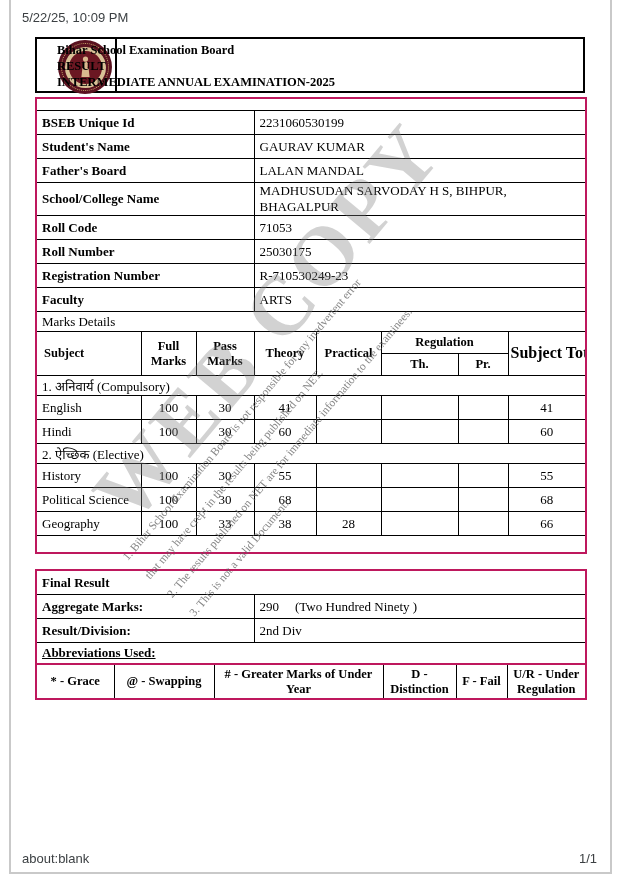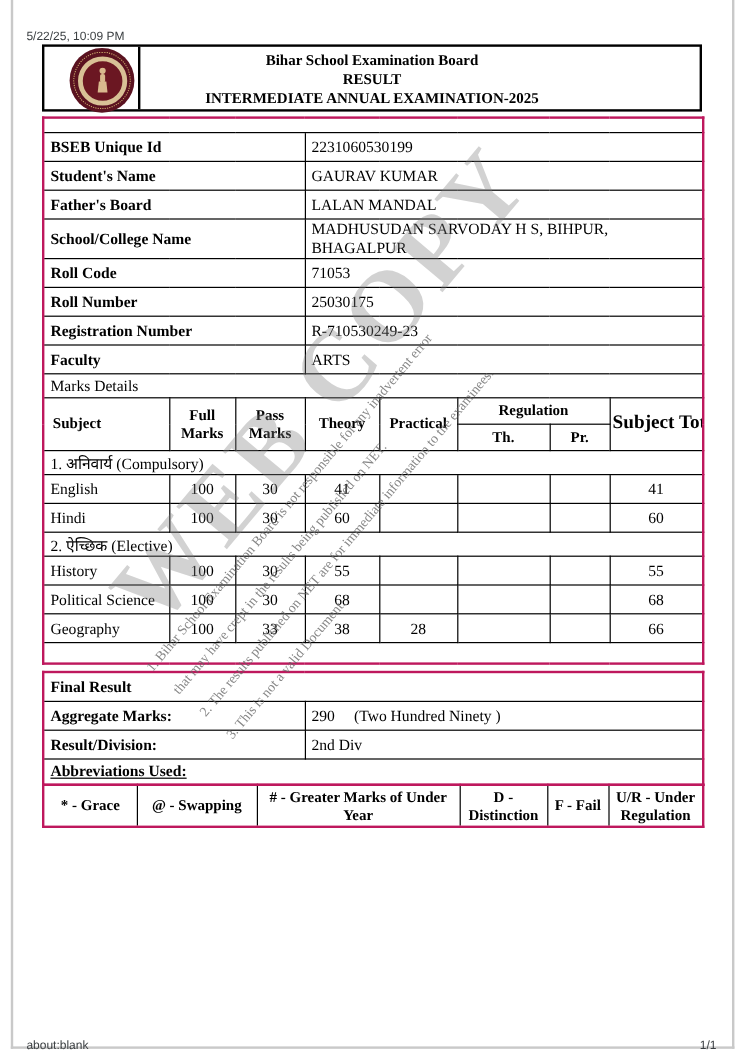--- a/index.html
+++ b/index.html
@@ -3,47 +3,47 @@
 <meta charset="utf-8">
 <style>
   html,body{margin:0;padding:0;}
   body{
     width:620px;height:877px;position:relative;background:#ffffff;
     font-family:"Liberation Serif",serif;color:#000;overflow:hidden;
   }
   .frame{position:absolute;left:9px;top:-3px;width:599px;height:875px;
     border:2px solid #c9c9c9;border-top:none;pointer-events:none;}
   .chrome{position:absolute;font-family:"Liberation Sans",sans-serif;
-    font-size:10px;color:#3c4043;white-space:nowrap;margin-top:15px;}
+    font-size:13px;color:#3c4043;white-space:nowrap;}
   #datetime{left:22px;top:10px;}
   #footer-url{left:22px;top:851px;}
   #footer-page{right:23px;top:851px;}
 
   .doc{position:absolute;left:35px;top:37px;width:550px;}
 
   
   .hdr{position:relative;height:56px;border:2px solid #000;box-sizing:border-box;}
   .hdr-div{position:absolute;left:78px;top:0;bottom:0;width:2px;background:#000;}
-  .titles{position:absolute;left:0;right:0;top:3px;text-align:center;
-    font-weight:bold;font-size:12.5px;line-height:16px;}
+  .titles{position:absolute;left:0;right:0;top:3px;
+    font-weight:bold;font-size:12.5px;line-height:16px;padding-left:20px;}
 
   
   .seal{position:absolute;left:21px;top:1px;width:54px;height:54px;border-radius:50%;
     background:#5a1220;display:flex;align-items:center;justify-content:center;}
   .seal-dots{width:48px;height:48px;border-radius:50%;border:1px dotted #caa86a;
     display:flex;align-items:center;justify-content:center;box-sizing:border-box;}
   .seal-ring{width:41px;height:41px;border-radius:50%;border:4px solid #d8c196;
     background:#6b1722;box-sizing:border-box;display:flex;align-items:center;justify-content:center;}
 
   table{border-collapse:collapse;width:550px;table-layout:fixed;}
   td,th{border:1.5px solid #000;padding:0 5px;font-size:13px;height:23px;
     overflow:hidden;vertical-align:middle;text-align:left;}
   .details,.final,.abbr{border:2px solid #be185d;}
   .details{margin-top:4px;}
-  .final{margin-top:5px;}
+  .final{margin-top:15px;}
   .abbr{margin-top:-2px;}
   .b{font-weight:bold;}
   .c{text-align:center;padding:0 2px;}
   .spacer td{height:11px;}
   .secrow td{height:19px;font-weight:normal;}
   .mhdr th{font-weight:bold;font-size:12.5px;text-align:center;padding:0 2px;height:21px;line-height:1.15;}
   .nowrap{white-space:nowrap;}
   .emptyrow td{height:16px;}
   .abbr td{font-weight:bold;font-size:12.5px;text-align:center;height:31px;
     padding:1px 3px;line-height:1.15;}

